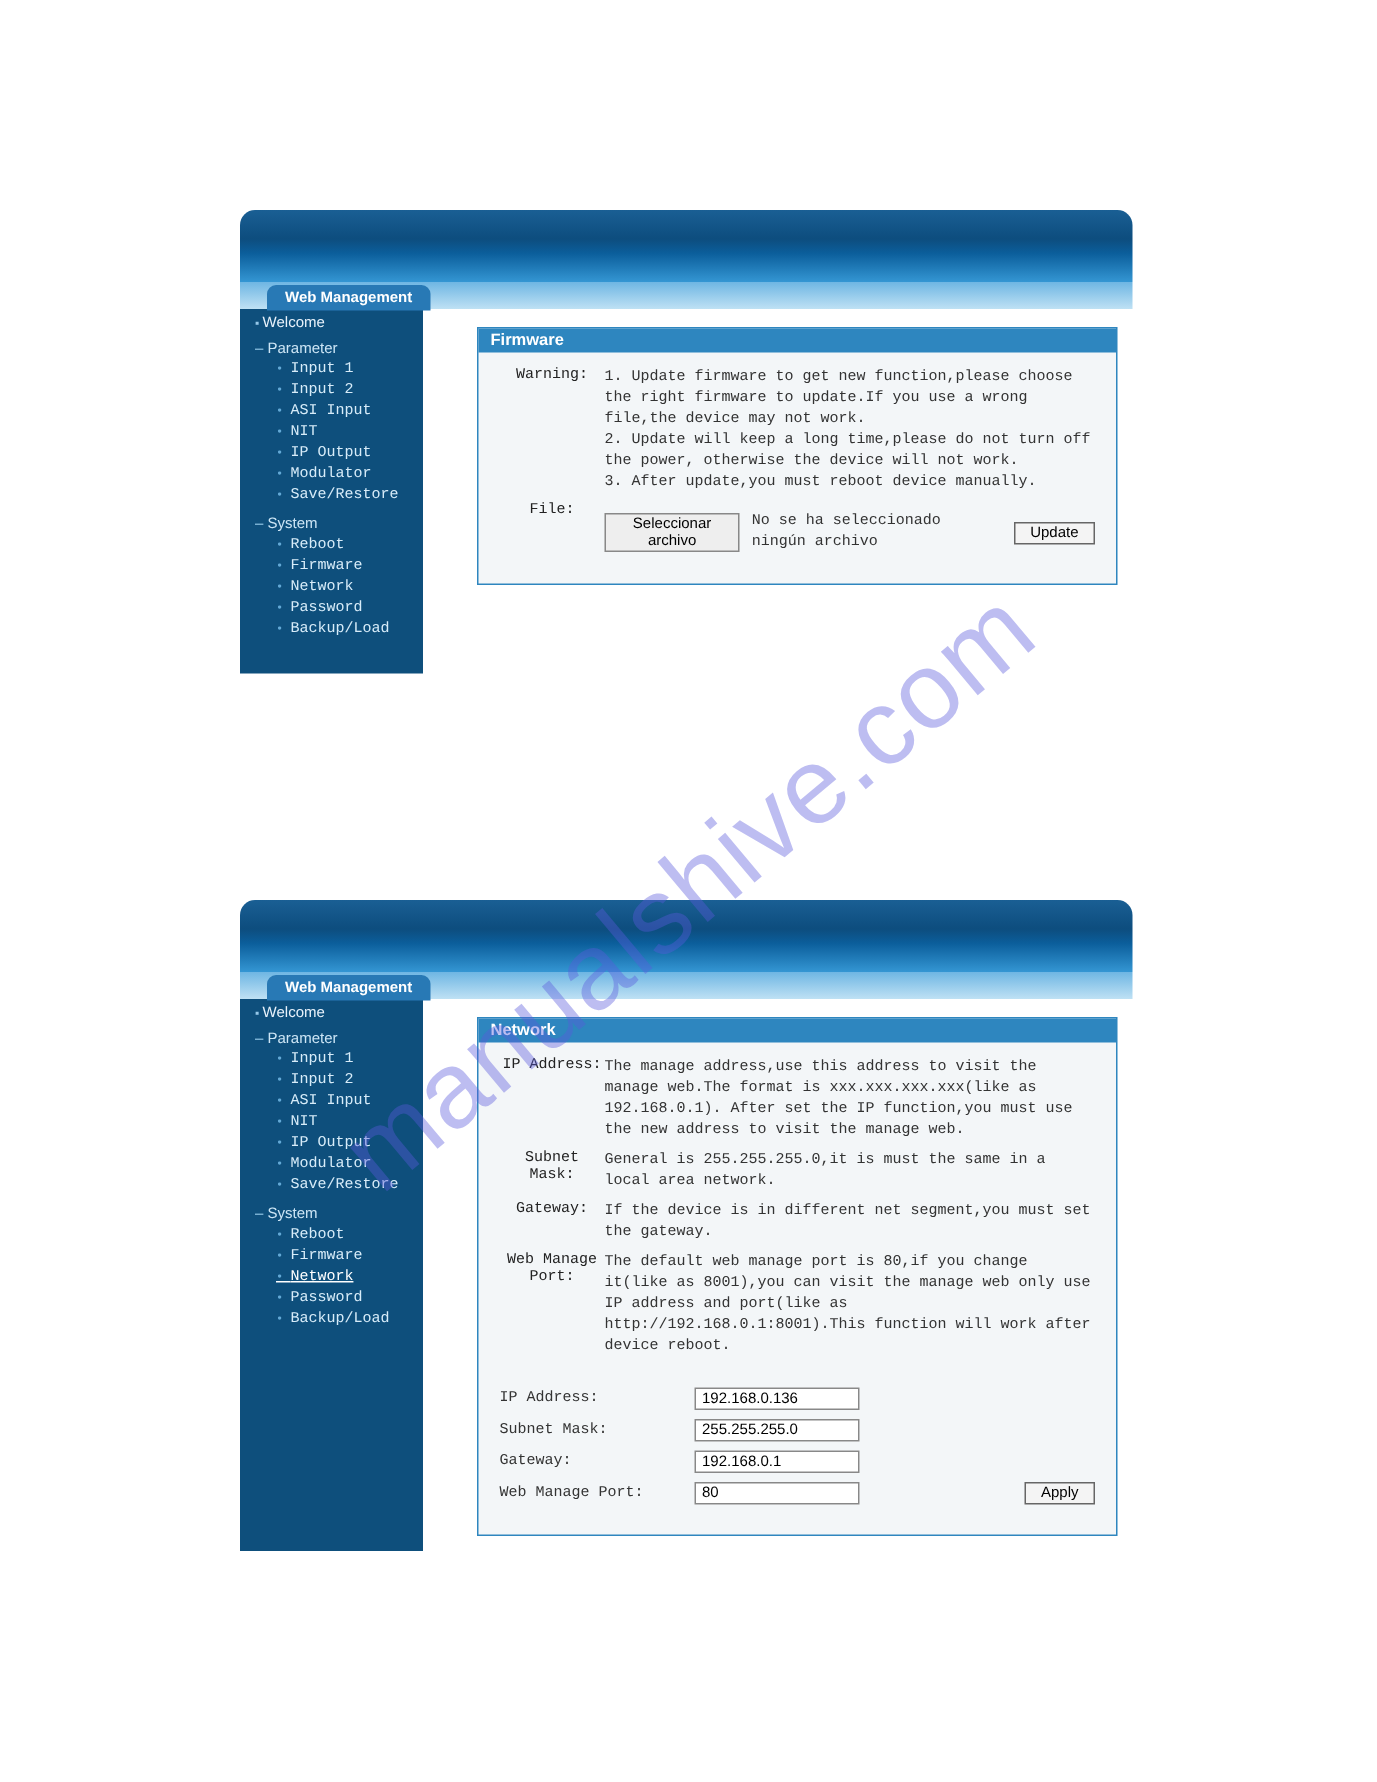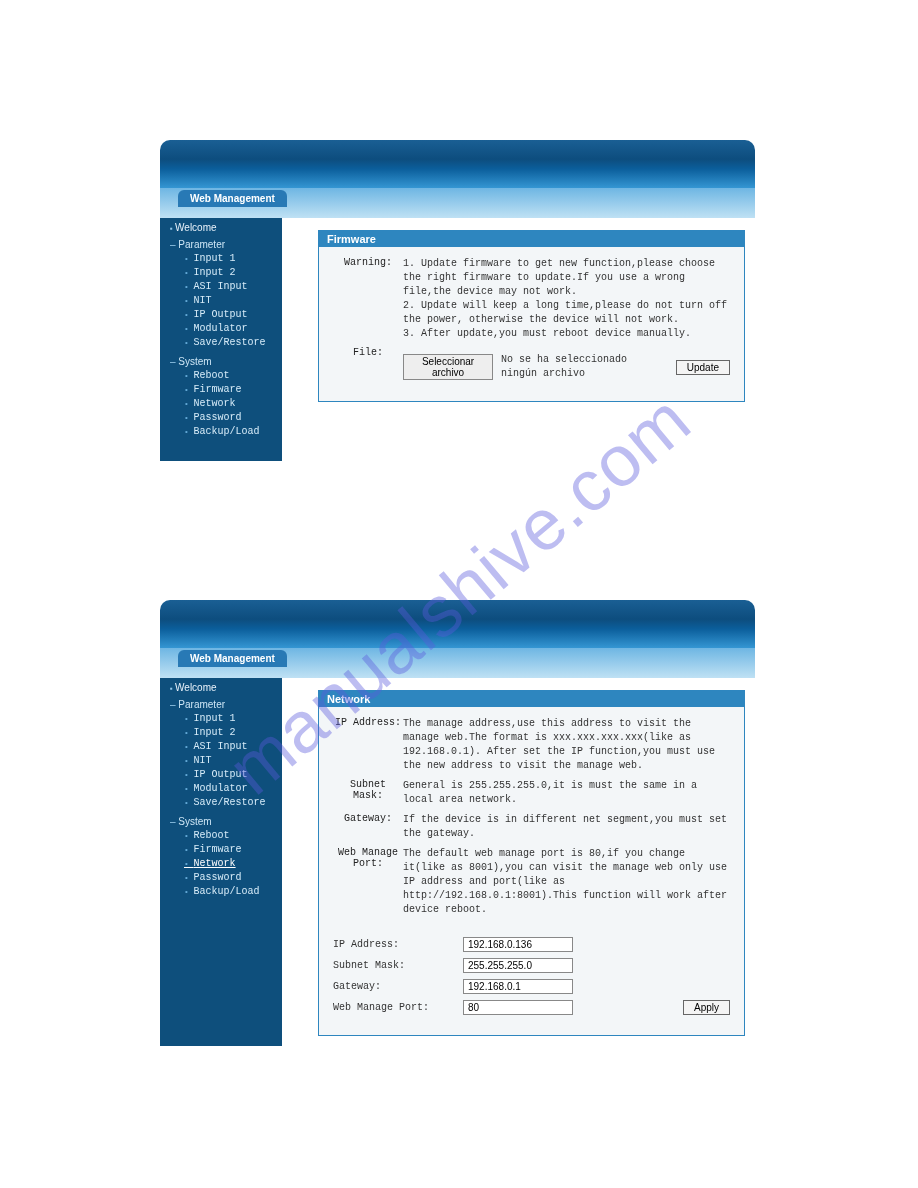--- a/index.html
+++ b/index.html
@@ -38,21 +38,21 @@
   .panel.p1 { top: 140px; height: 290px; }
   .panel.p2 { top: 600px; height: 390px; }
 
   .top-banner {
     height: 48px;
     background: linear-gradient(#1a5f94, #0d4d7e 40%, #0b5e9b 60%, #3496d3);
     border-radius: 10px 10px 0 0;
     position: relative;
   }
   .bar-row {
-    height: 30px;
+    height: 18px;
     background: linear-gradient(#6eb6e3, #bfe1f4);
     position: relative;
     padding-left: 25px;
   }
   .tab {
     position: absolute;
     left: 18px;
     top: 2px;
     padding: 3px 12px;
     background: #2879b5;

